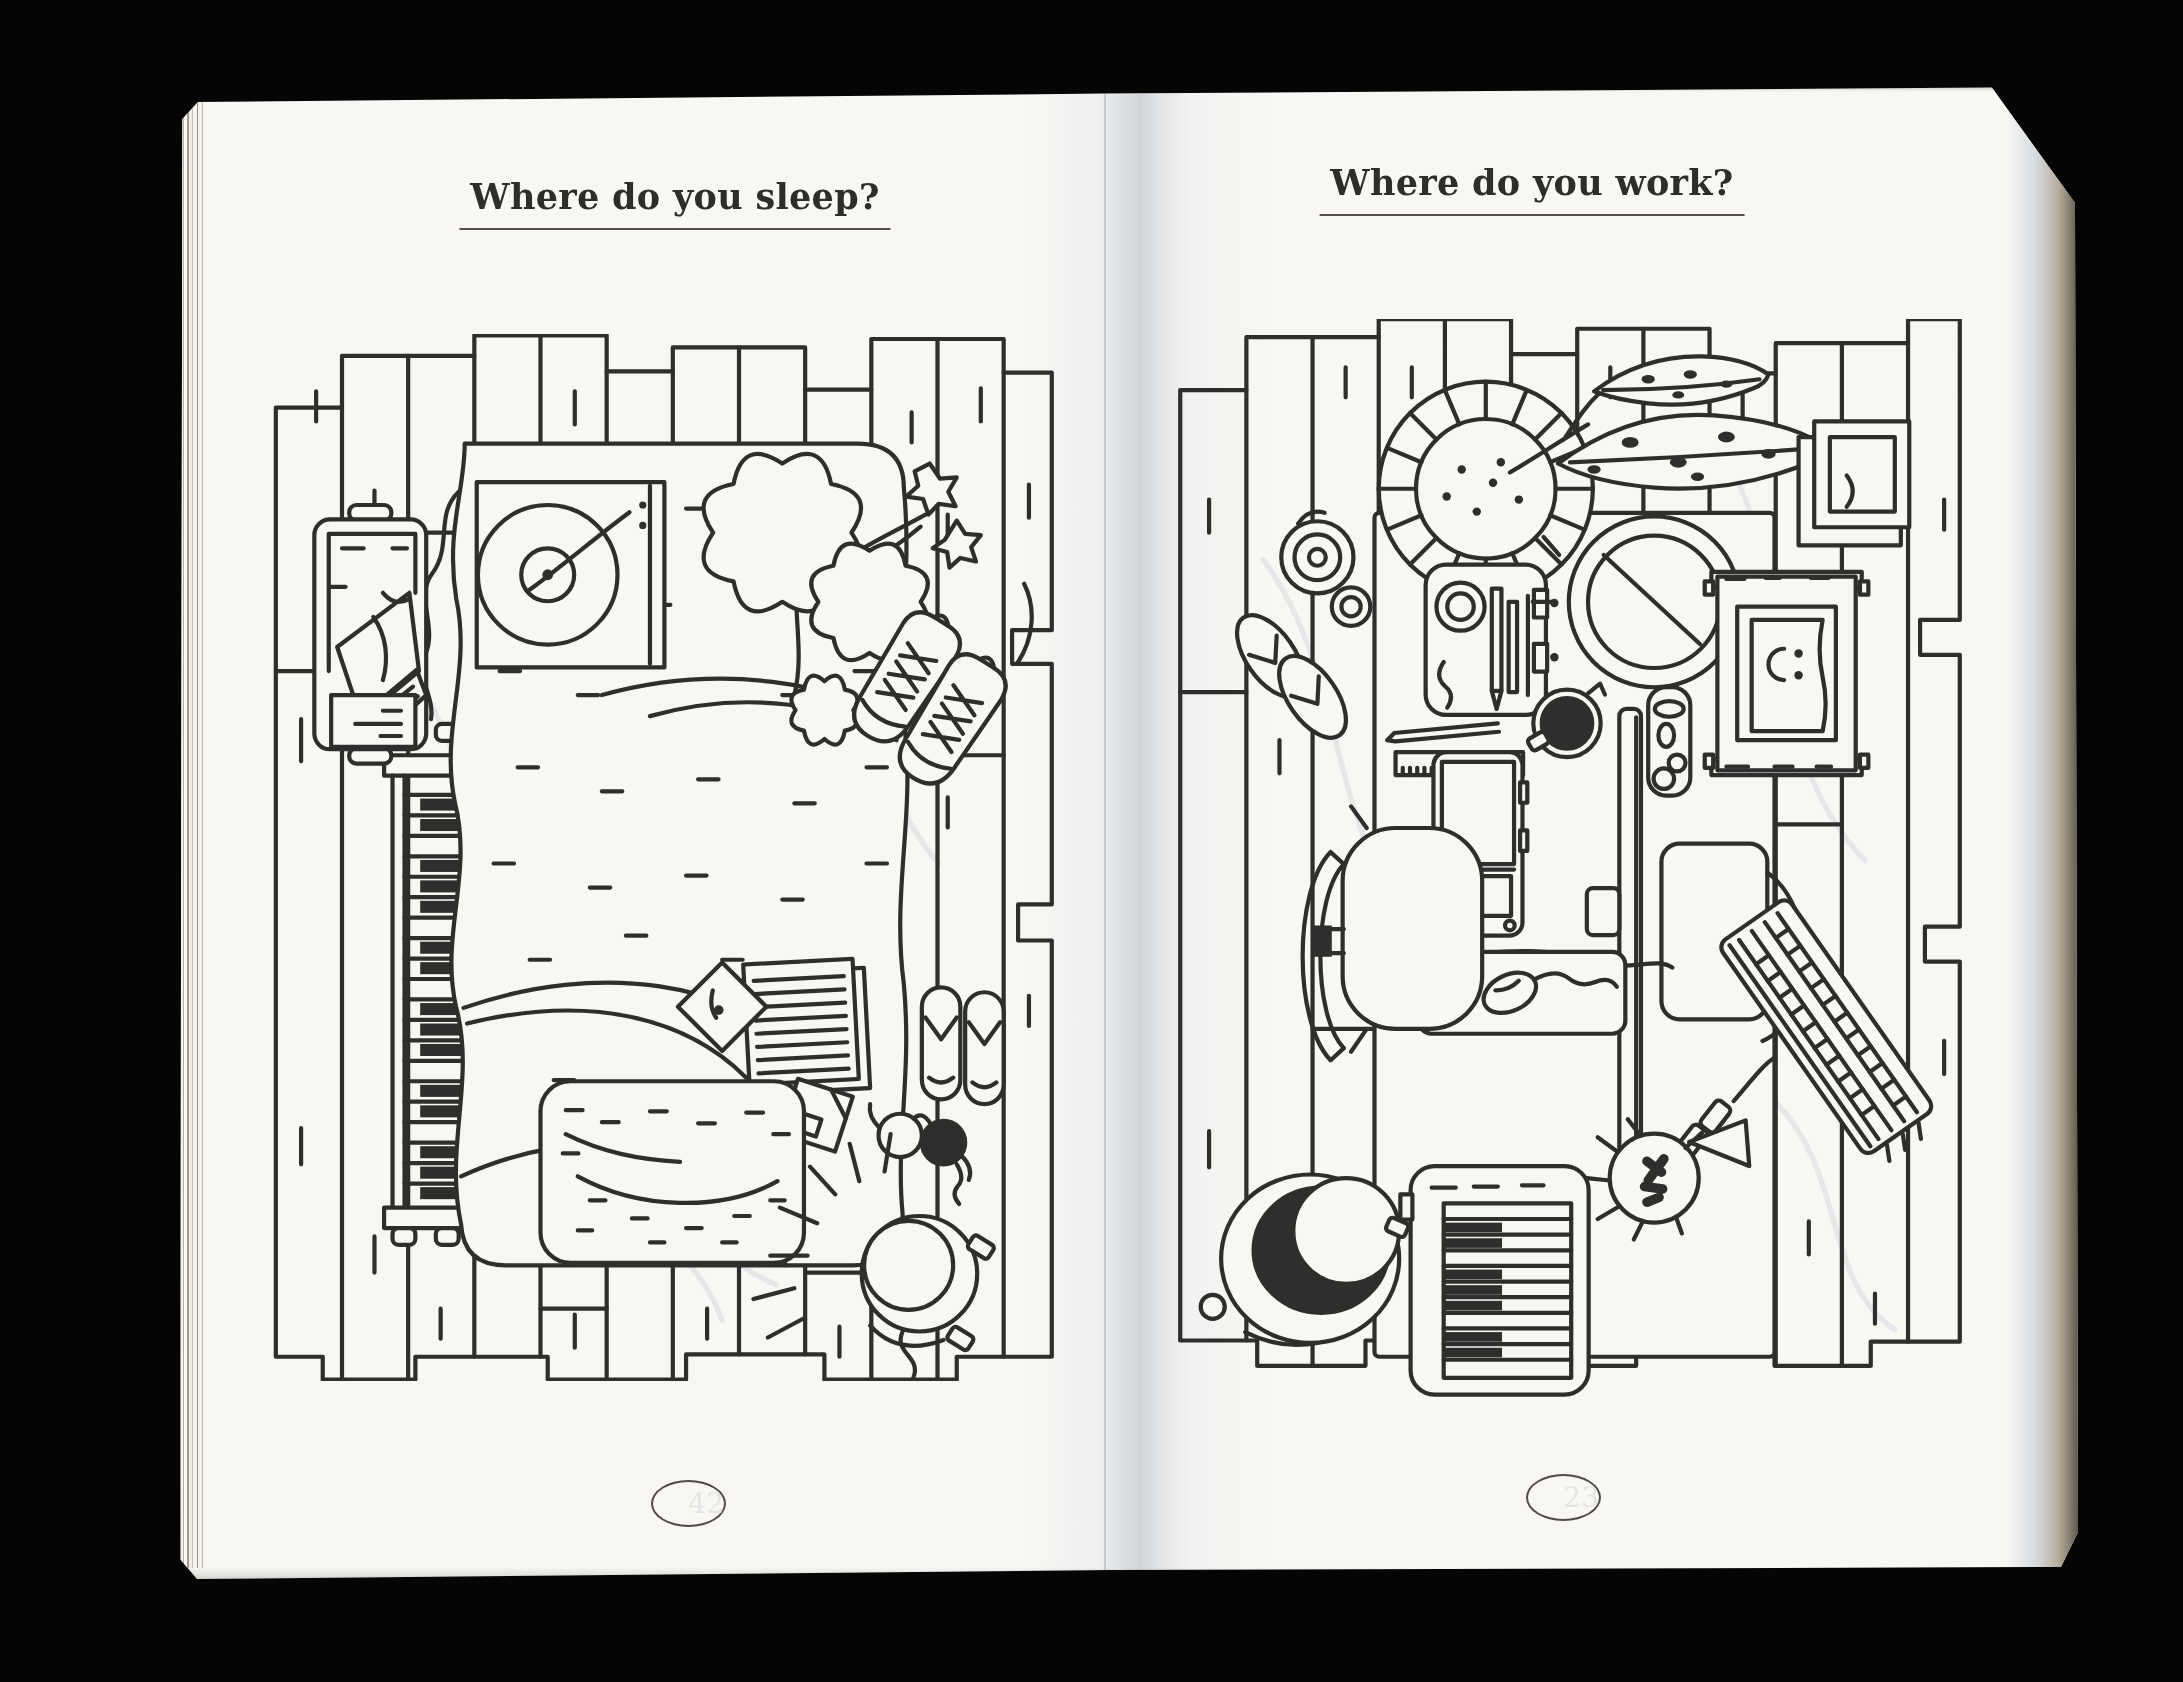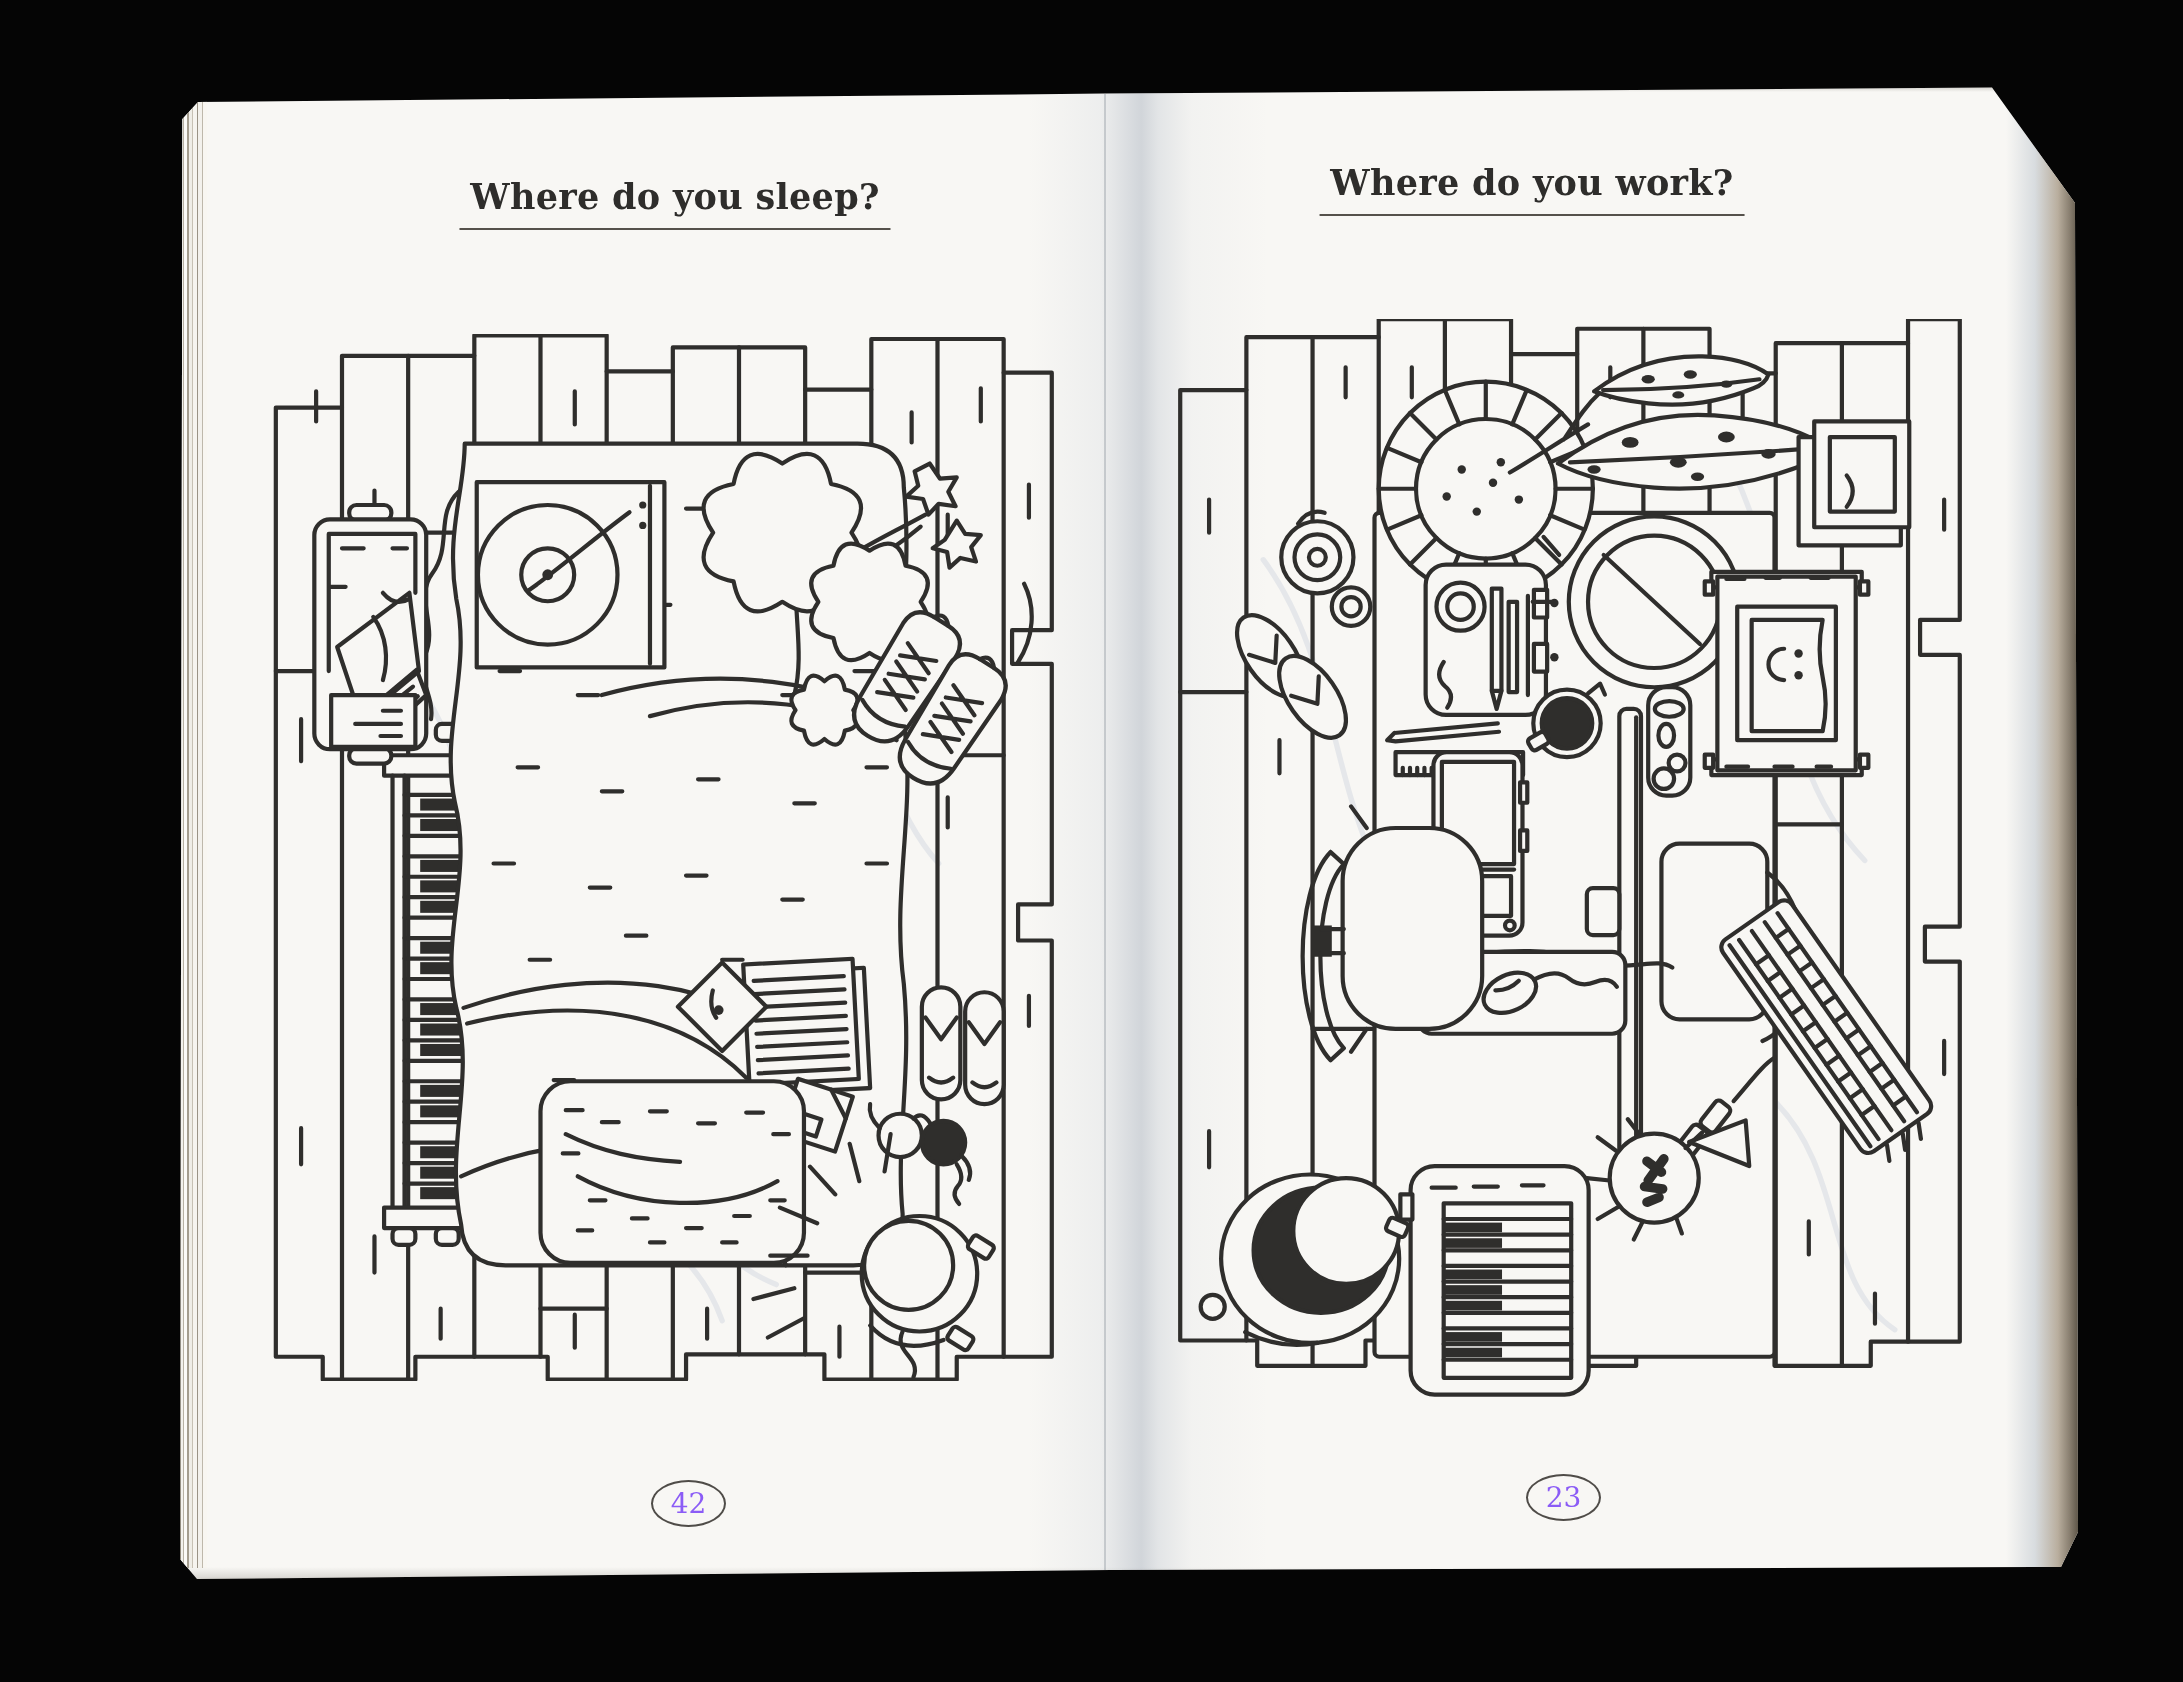--- a/index.html
+++ b/index.html
@@ -14,21 +14,21 @@
   .gutter-line{position:absolute;left:942px;top:9.6px;width:2.4px;height:1476px;background:rgba(70,80,95,0.22);}
   .fore-edge{position:absolute;right:0;top:0;width:72px;height:100%;
       background:linear-gradient(to right,rgba(180,170,150,0) 0%,rgba(190,198,206,0.55) 40%,#b9ae9e 72%,#8a8071 88%,#5f574a 100%);}
   .edge-bottom{position:absolute;left:18px;bottom:0;width:1889px;height:18px;
       background:linear-gradient(to bottom,rgba(0,0,0,0) 0%,rgba(100,94,82,0.18) 55%,rgba(80,74,62,0.45) 100%);}
   .edge-top{position:absolute;left:24px;top:0;width:1877px;height:8.4px;
       background:linear-gradient(to bottom,rgba(60,55,45,0.30),rgba(60,55,45,0));}
   .title{position:absolute;transform:translateX(-50%);font-size:35px;font-weight:700;color:#2e2d2b;
          letter-spacing:0.3px;white-space:nowrap;border-bottom:2.4px solid #55514b;padding:0 10.8px 10.8px 10.8px;}
   .pagenum{position:absolute;width:71px;height:43px;border:2.4px solid #4f4c48;border-radius:50%;
-           display:flex;align-items:center;justify-content:center;font-size:28px;color:#8b5cf6;background:transparent;}
+           display:flex;align-items:center;justify-content:flex-end;font-size:28px;color:#e5e5e5;background:transparent;}
   .illus{position:absolute;}
   svg{display:block;}
 </style>
 </head>
 <body>
 
 <div class="stage">
 
   <div class="book">
     <div class="page-stack"></div>

